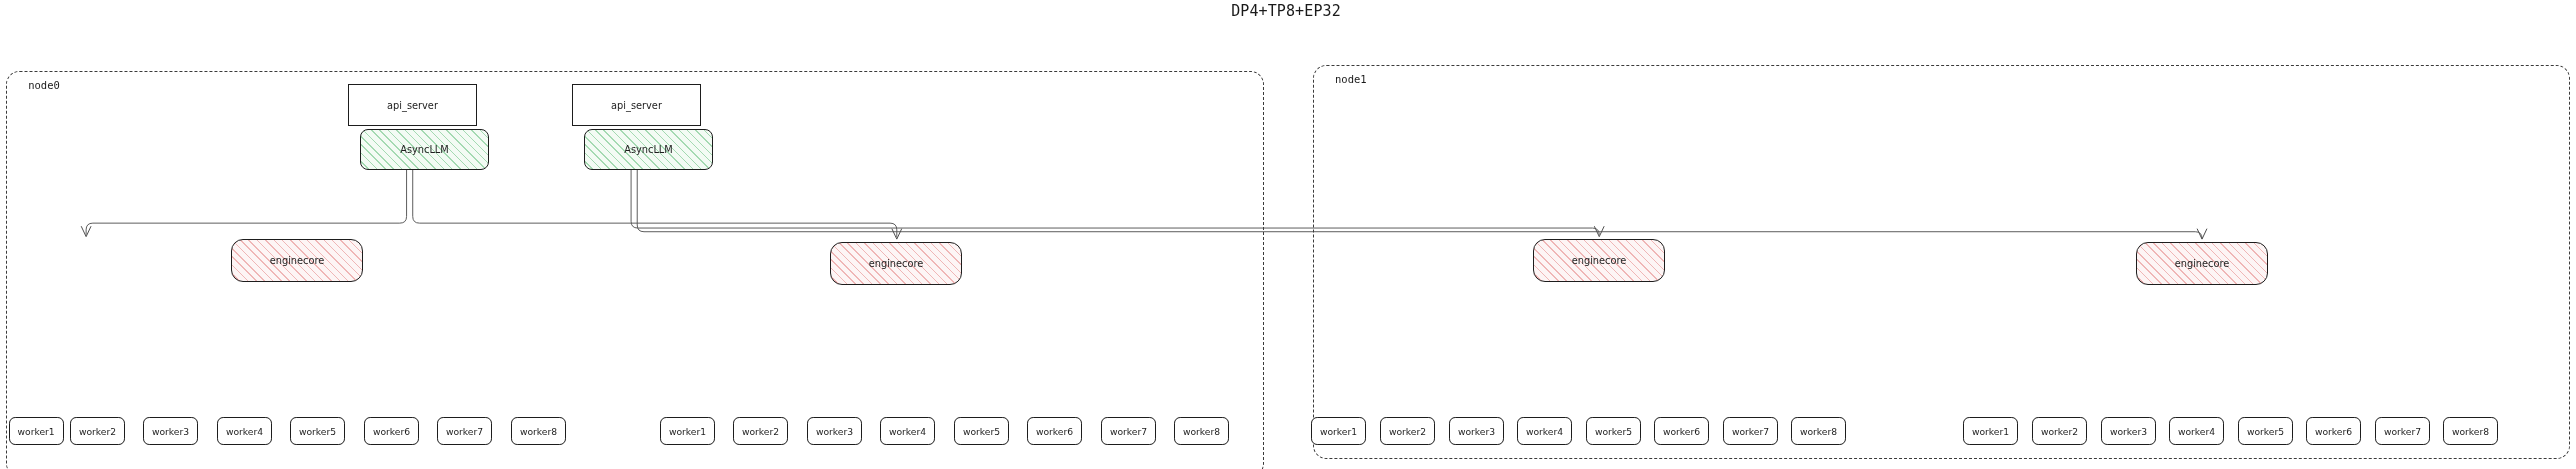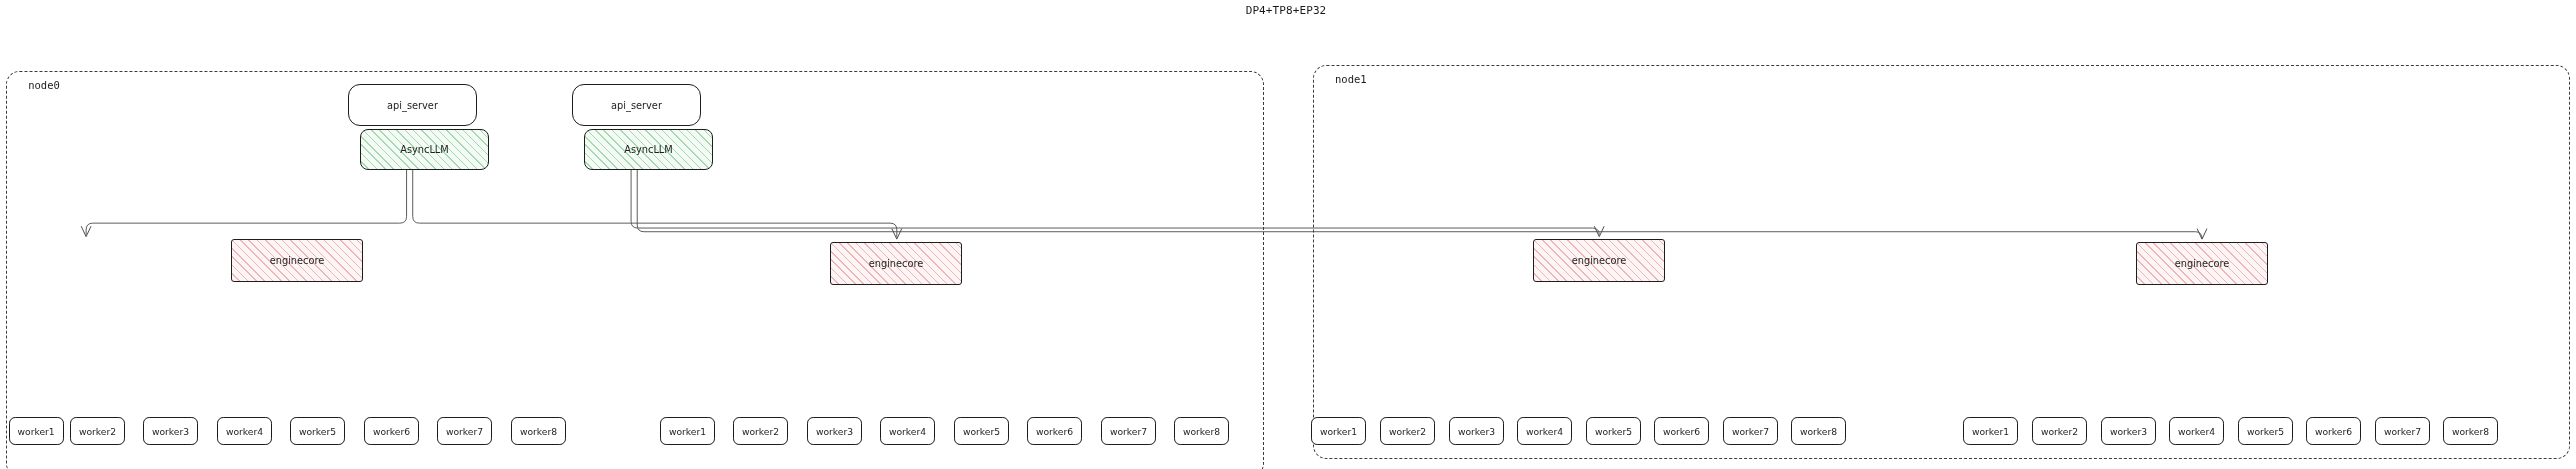--- a/index.html
+++ b/index.html
@@ -3,21 +3,21 @@
 <meta charset="utf-8">
 <style>
   html,body{margin:0;padding:0;background:#ffffff;}
   body{width:2576px;height:469px;font-family:"DejaVu Sans",sans-serif;overflow:hidden;}
   #root{position:relative;width:2576px;height:469px;}
 
   .title{
     position:absolute;left:0;top:0;width:2572px;
     text-align:center;
     font-family:"DejaVu Sans Mono","Liberation Mono",monospace;
-    font-size:11px;color:#1a1a1a;letter-spacing:0.1px;
+    font-size:15px;color:#1a1a1a;letter-spacing:0.1px;
     top:-1.2px;line-height:24.6px;
   }
 
   .node{
     position:absolute;
     border:1.5px dashed #3b3b3b;
     border-radius:13.5px;
     background:transparent;
     box-sizing:border-box;
   }
@@ -33,34 +33,34 @@
     position:absolute;
     box-sizing:border-box;
     border:1.4px solid #1d1d1d;
     border-radius:7.4px;
     background:#ffffff;
     display:flex;align-items:center;justify-content:center;
     font-family:"DejaVu Sans","Liberation Sans",sans-serif;
     font-size:9.8px;color:#1d1d1d;
     white-space:nowrap;
   }
-  .box.api{ border-radius:12px; }
+  .box.api{ border-radius:0; }
   .box.async{
     border-radius:8px;
     background-color:#f3fbf4;
     background-image:repeating-linear-gradient(
       45deg,
       rgba(99,190,123,0.00) 0px,
       rgba(99,190,123,0.00) 4.9px,
       rgba(99,190,123,0.55) 4.9px,
       rgba(99,190,123,0.55) 5.9px);
     margin-left:12px;
   }
   .box.engine{
-    border-radius:3px;
+    border-radius:12px;
     background-color:#fdf5f5;
     background-image:repeating-linear-gradient(
       45deg,
       rgba(226,120,120,0.00) 0px,
       rgba(226,120,120,0.00) 4.9px,
       rgba(226,120,120,0.50) 4.9px,
       rgba(226,120,120,0.50) 5.9px);
   }
   .box.worker{
     border-radius:6.2px;

